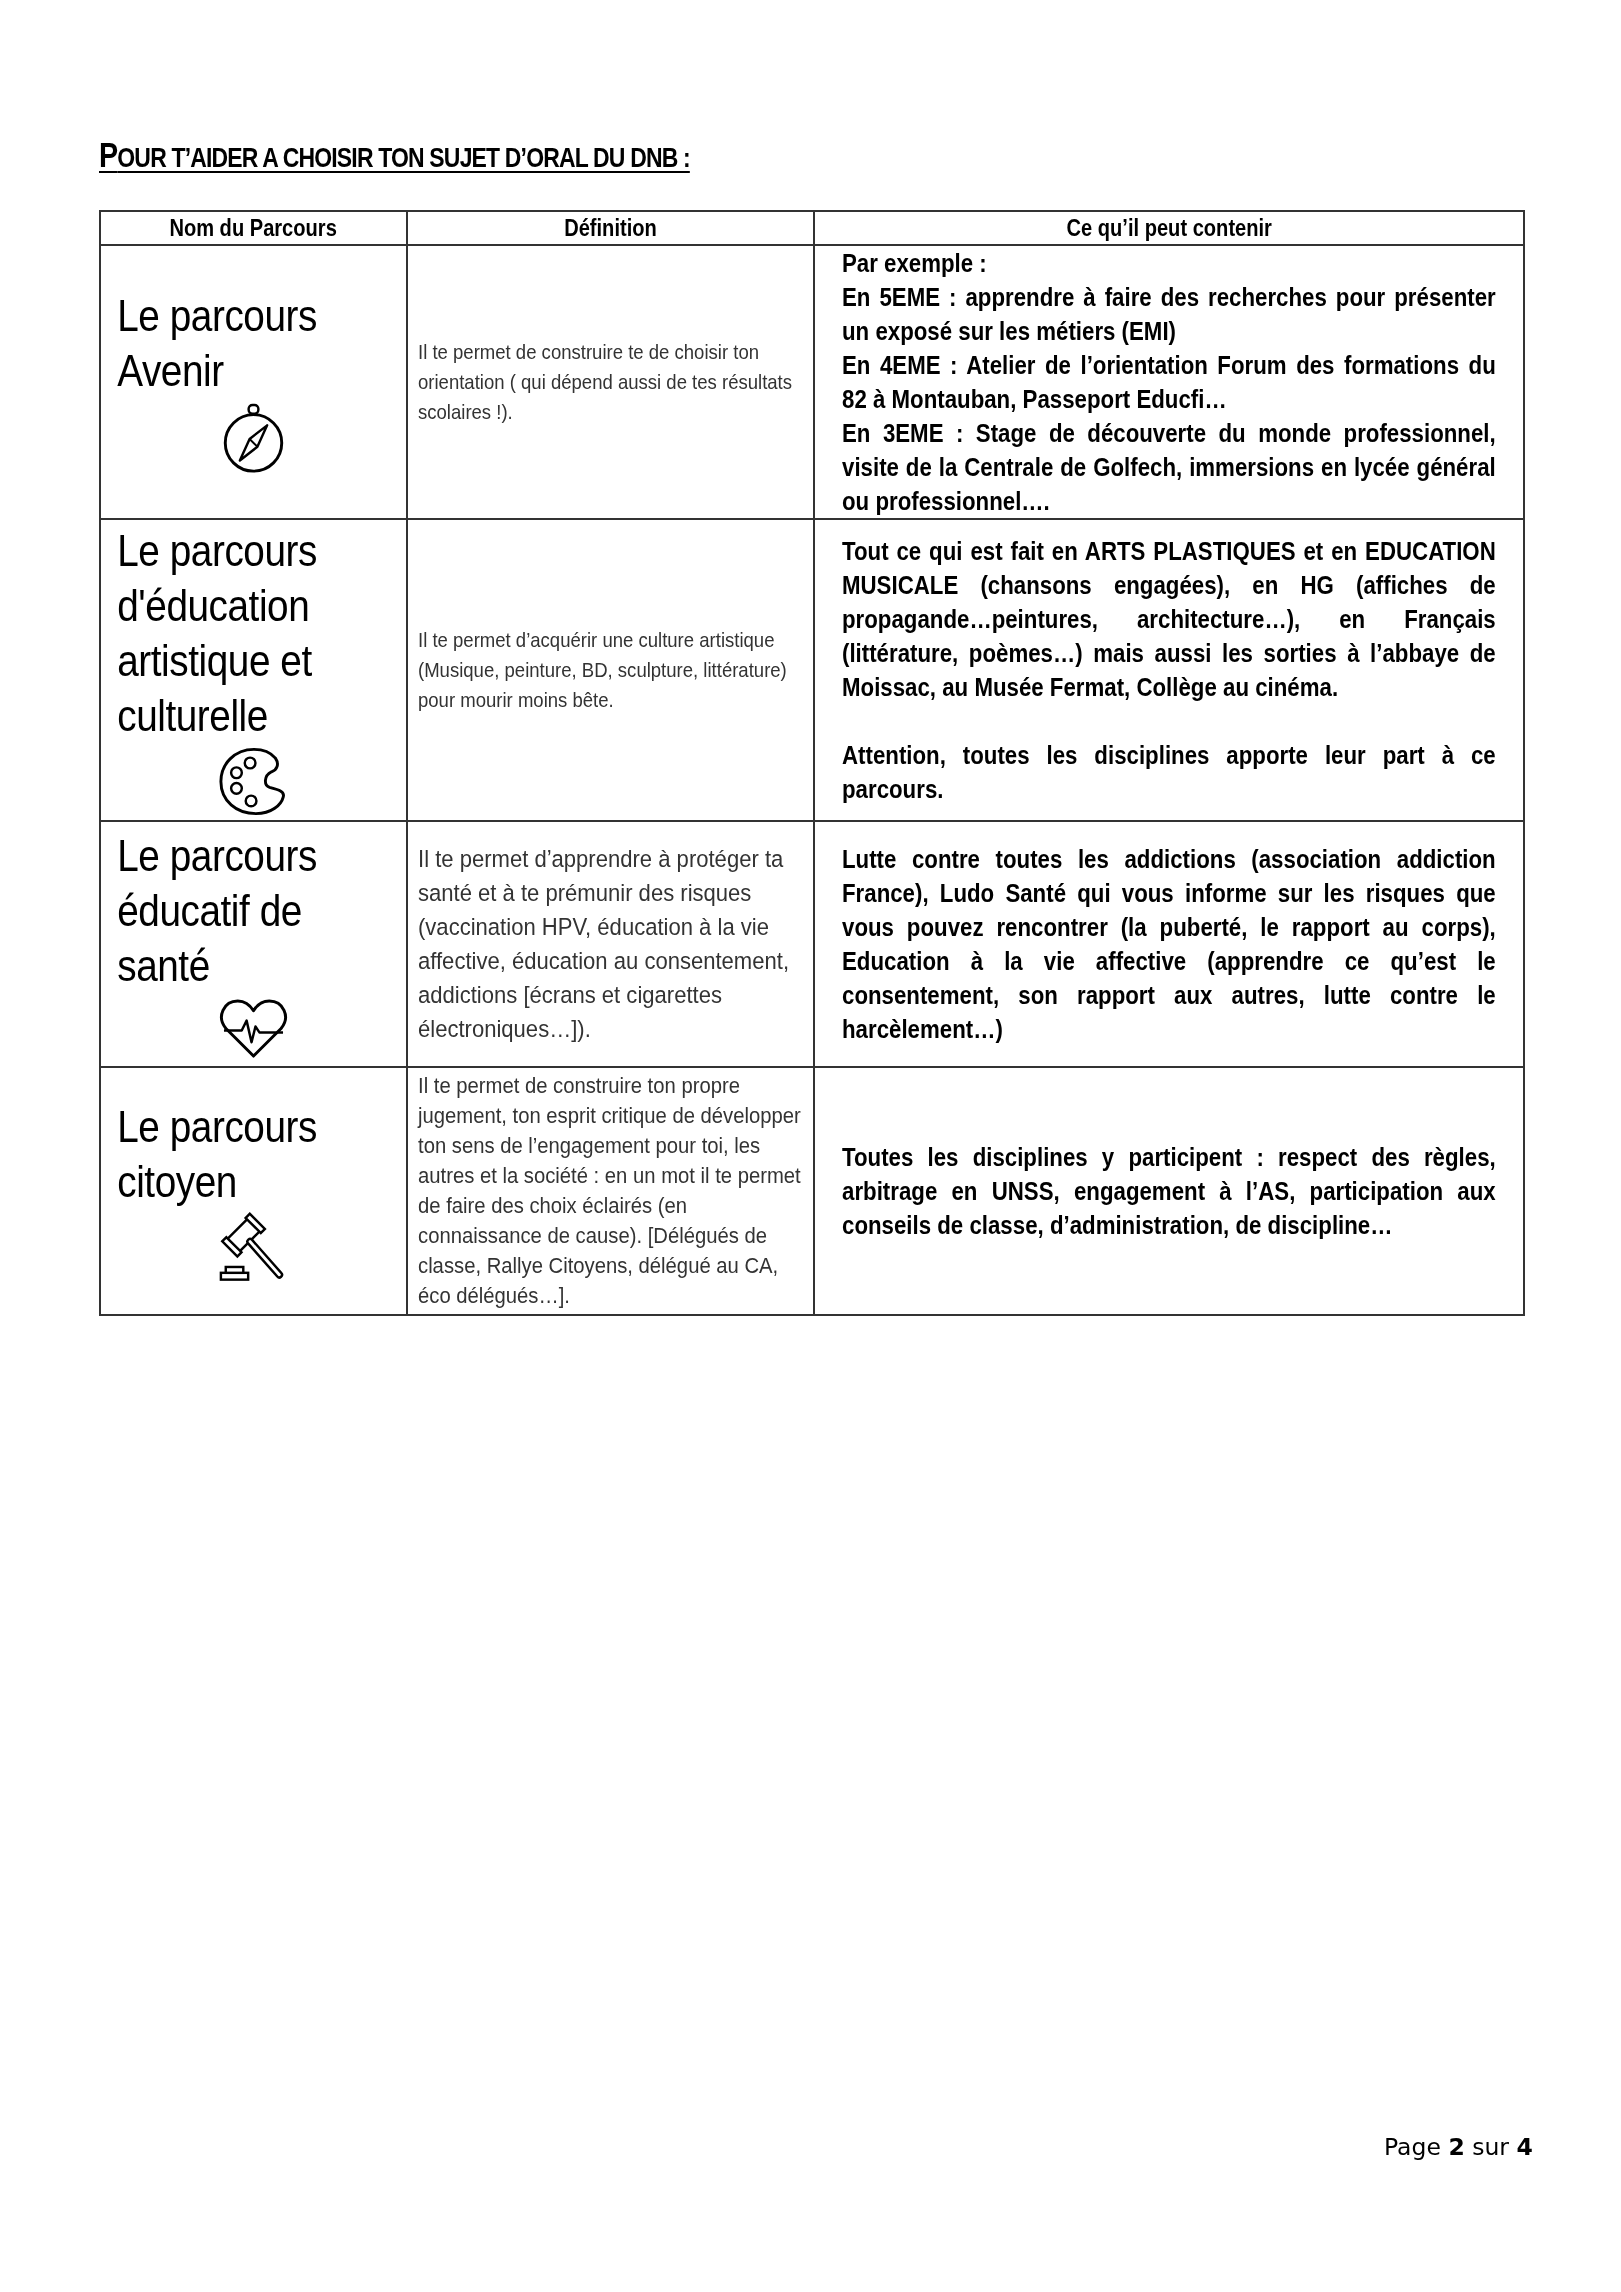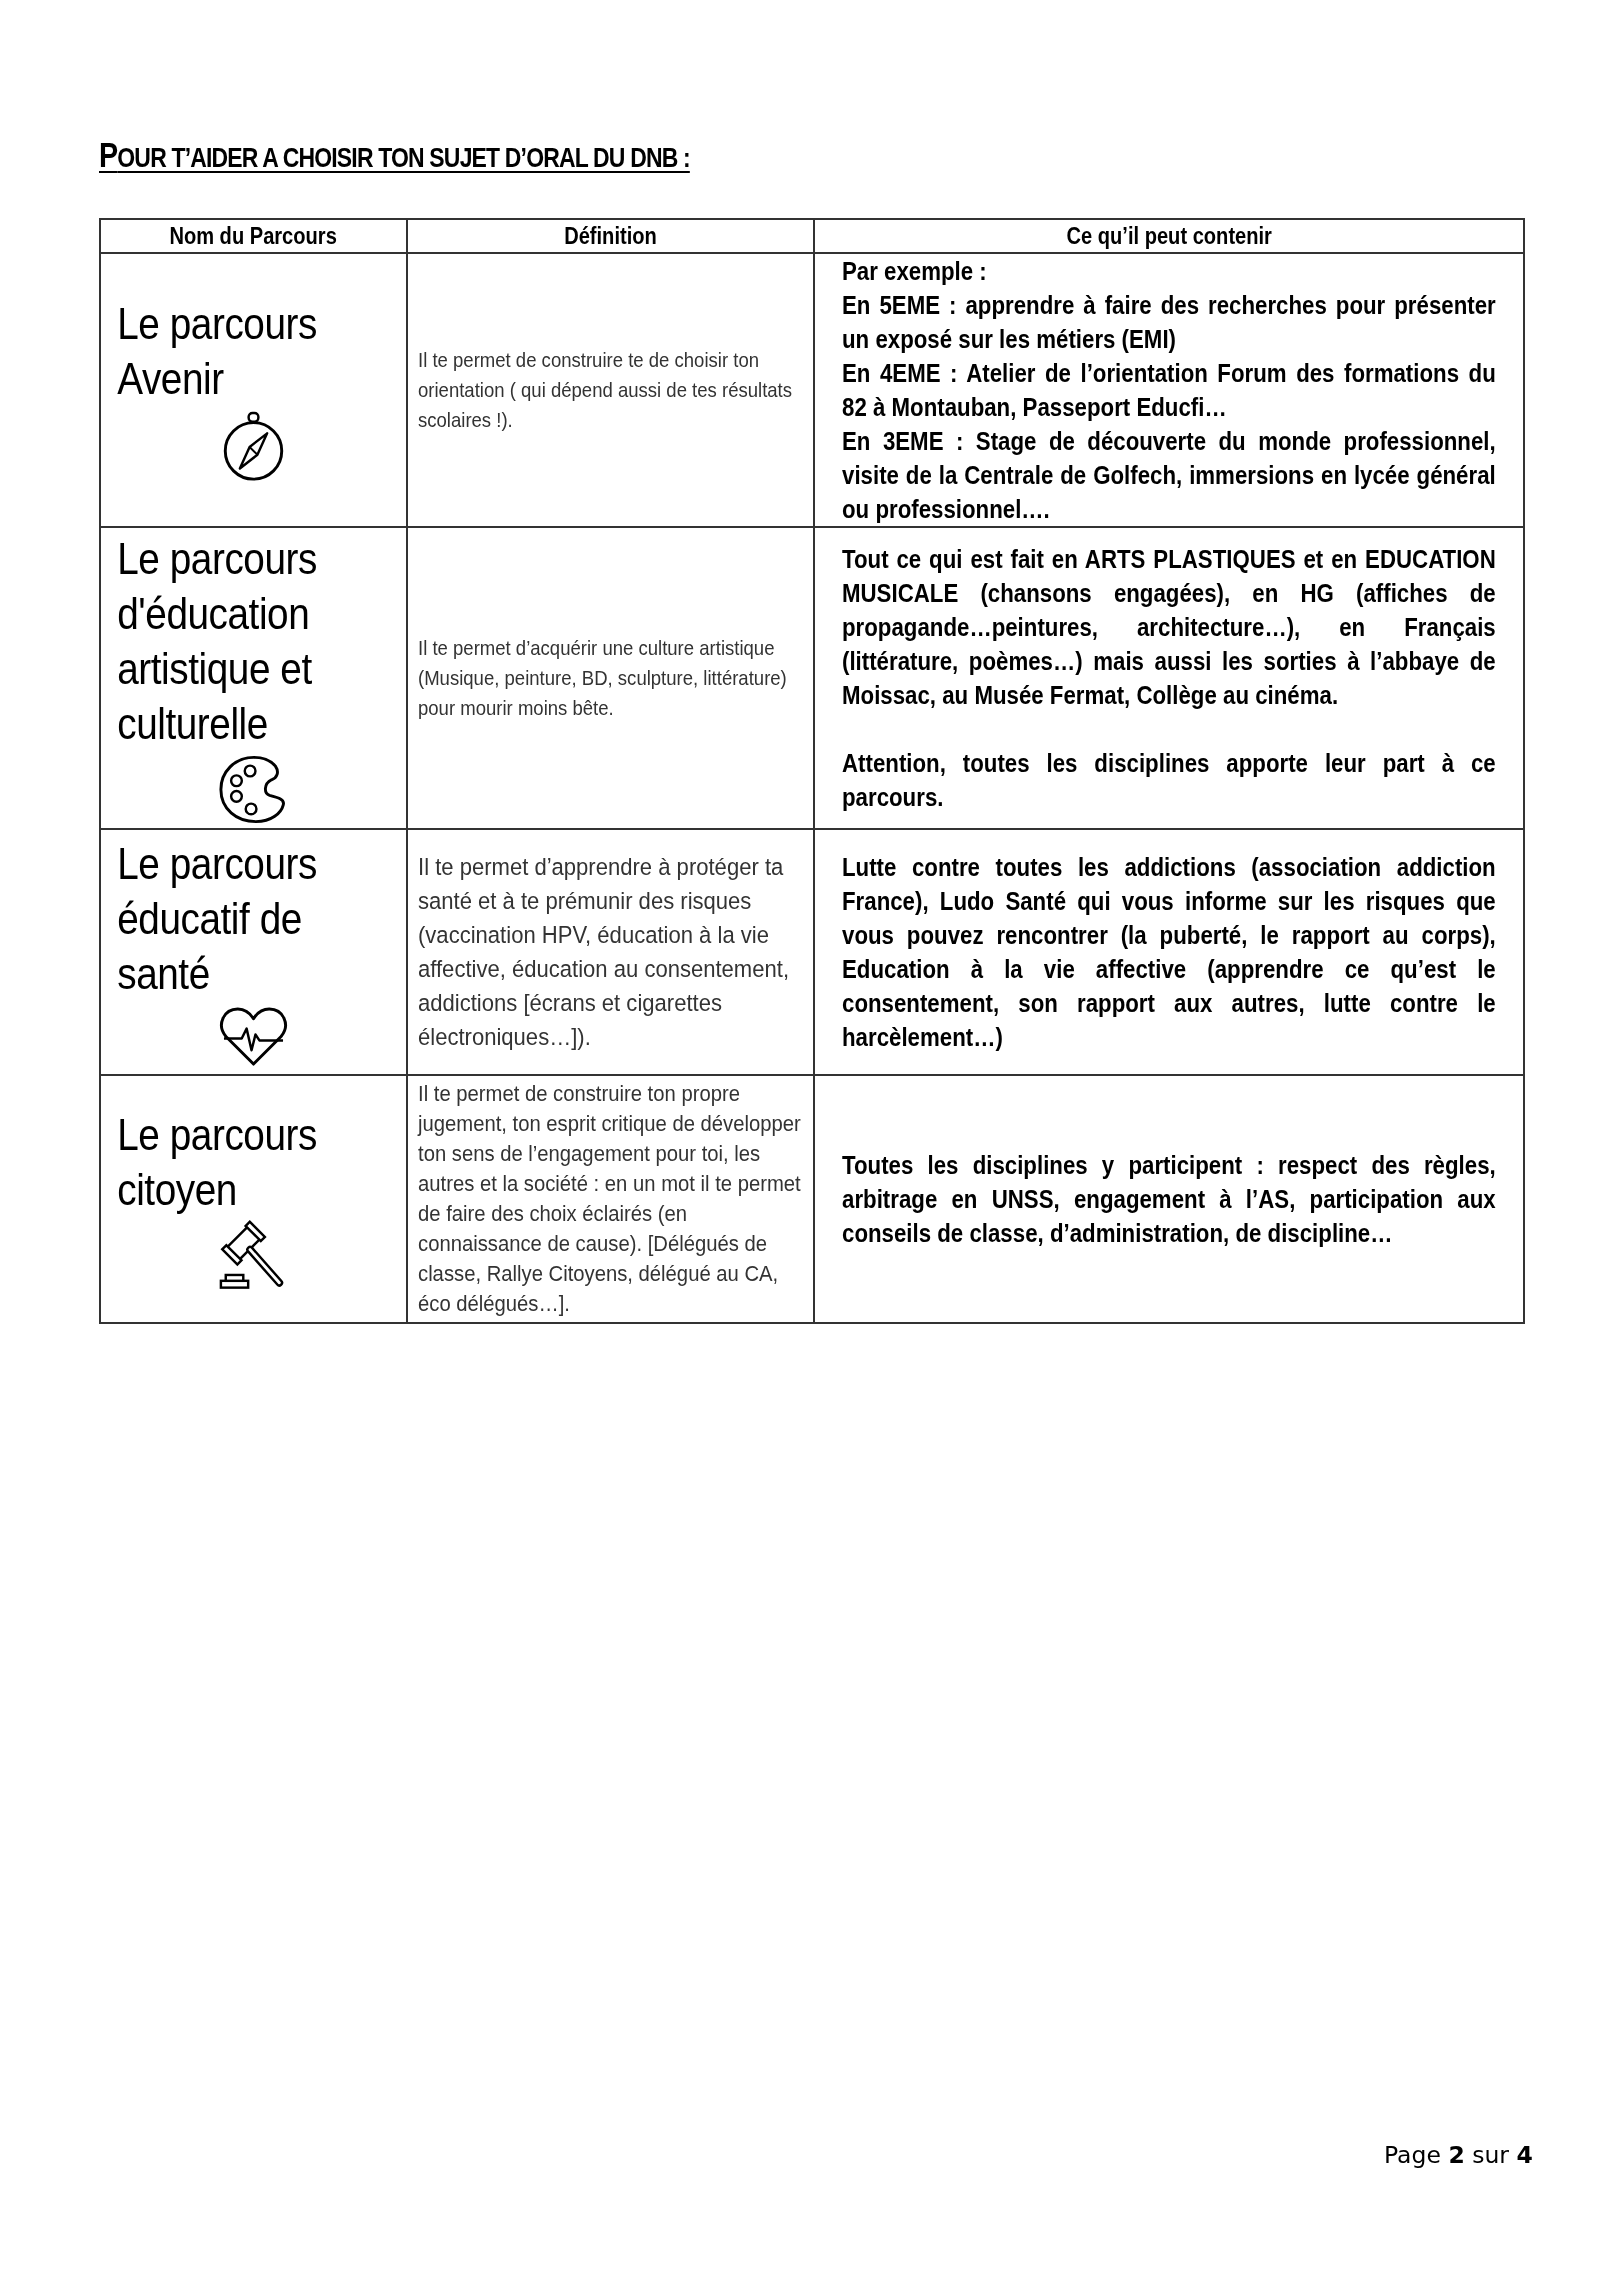--- a/index.html
+++ b/index.html
@@ -6,21 +6,21 @@
   body { width: 1621px; height: 2293px; position: relative; overflow: hidden; color: #000; }
   .page-title {
     position: absolute; left: 99px; top: 135px;
     font-family: "Liberation Sans", sans-serif; font-weight: bold;
     font-size: 28px; letter-spacing: -1px; transform: scaleX(0.82); transform-origin: left top;
     text-decoration: underline; text-underline-offset: 3.9px; text-decoration-thickness: 2px;
     white-space: nowrap;
   }
   .page-title .big { font-size: 35px; }
   table.parcours {
-    position: absolute; left: 99px; top: 218px;
+    position: absolute; left: 99px; top: 210px;
     border-collapse: collapse; table-layout: fixed;
     width: 1423px;
   }
   table.parcours td, table.parcours th {
     border: 2px solid #333; padding: 0; vertical-align: middle;
   }
   th {
     height: 32px; font-family: "Liberation Sans", sans-serif; font-weight: bold;
     font-size: 24.5px;
   }
@@ -48,21 +48,21 @@
     font-family: "Liberation Sans", sans-serif; font-size: 26.5px; line-height: 34px;
     text-align: justify; transform: scaleX(0.84); transform-origin: left center; width: 119%;
   }
   .row-1 { height: 274px; }
   .row-2 { height: 302px; }
   .row-3 { height: 246px; }
   .row-4 { height: 248px; }
   .spacer { height: 34px; }
   .footer {
     position: absolute; left: 1384px; top: 2133px;
-    font-family: "DejaVu Sans", sans-serif; font-size: 23.5px; margin-top: 8px;
+    font-family: "DejaVu Sans", sans-serif; font-size: 23.5px;
   }
   .footer b { font-weight: bold; }
 </style>
 </head>
 <body>
 
 <div class="page-title"><span class="big">P</span><span>OUR T’AIDER A CHOISIR TON SUJET D’ORAL DU DNB :</span></div>
 
 <table class="parcours">
   <colgroup>

